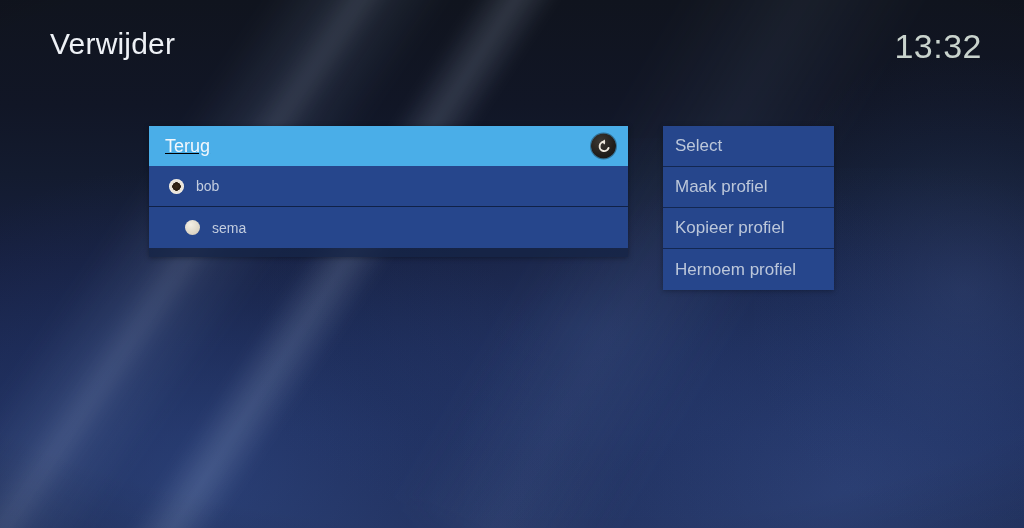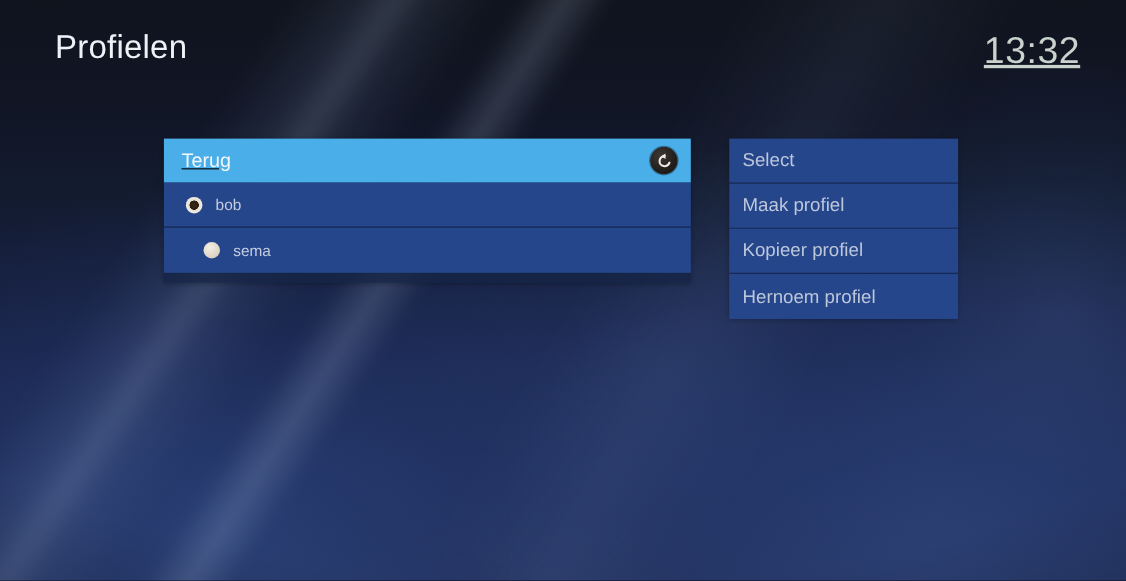--- a/index.html
+++ b/index.html
@@ -122,21 +122,20 @@
     color: #eef1f6;
     letter-spacing: 0.2px;
   }
   #clock {
     position: absolute;
     right: 42px; top: 27px;
     font-size: 34px;
     font-weight: 400;
     color: #c9d3cd;
     letter-spacing: 0.5px;
-    text-decoration: underline;
   }
 
   
   #profiles-panel {
     position: absolute;
     left: 149px; top: 126px;
     width: 479px;
     background: rgba(20,32,62,0.55);
     box-shadow: 0 1px 5px rgba(0,0,0,0.35);
   }
@@ -195,21 +194,21 @@
   }
   .profile-name {
     font-size: 14px;
     color: #c3cddf;
   }
 
   
   #context-menu {
     position: absolute;
     left: 663px; top: 126px;
-    width: 208px;
+    width: 171px;
     box-shadow: 0 1px 5px rgba(0,0,0,0.3);
   }
   .menu-item {
     height: 41px;
     background: #26468c;
     display: flex;
     align-items: center;
     padding-left: 12px;
     box-sizing: border-box;
     border-bottom: 1px solid rgba(12,26,56,0.7);
@@ -225,21 +224,21 @@
 
   <div class="bg-layer" id="glow-bottom-left"></div>
   <div class="bg-layer" id="glow-bottom-right"></div>
   <div class="bg-layer" id="glow-right-edge"></div>
   <div class="bg-layer" id="glow-center-haze"></div>
   <div class="bg-layer" id="ray-main"></div>
   <div class="bg-layer" id="ray-secondary"></div>
   <div class="bg-layer" id="ray-faint"></div>
   <div class="bg-layer" id="vignette"></div>
 
-  <div id="page-title">Profielen</div>
+  <div id="page-title">Verwijder</div>
   <div id="clock">13:32</div>
 
   <div id="profiles-panel">
     <div id="profiles-header">
       <span id="profiles-header-label">Terug</span>
       <span id="back-icon">
         <svg width="16" height="16" viewBox="0 0 16 16" aria-hidden="true">
           <path d="M8.3 3.4 A4.6 4.6 0 1 0 12.6 9.4" fill="none" stroke="#efe9df" stroke-width="1.9" stroke-linecap="round"></path>
           <path d="M8.9 1.0 L5.0 3.6 L9.0 6.0 Z" fill="#efe9df"></path>
         </svg>

